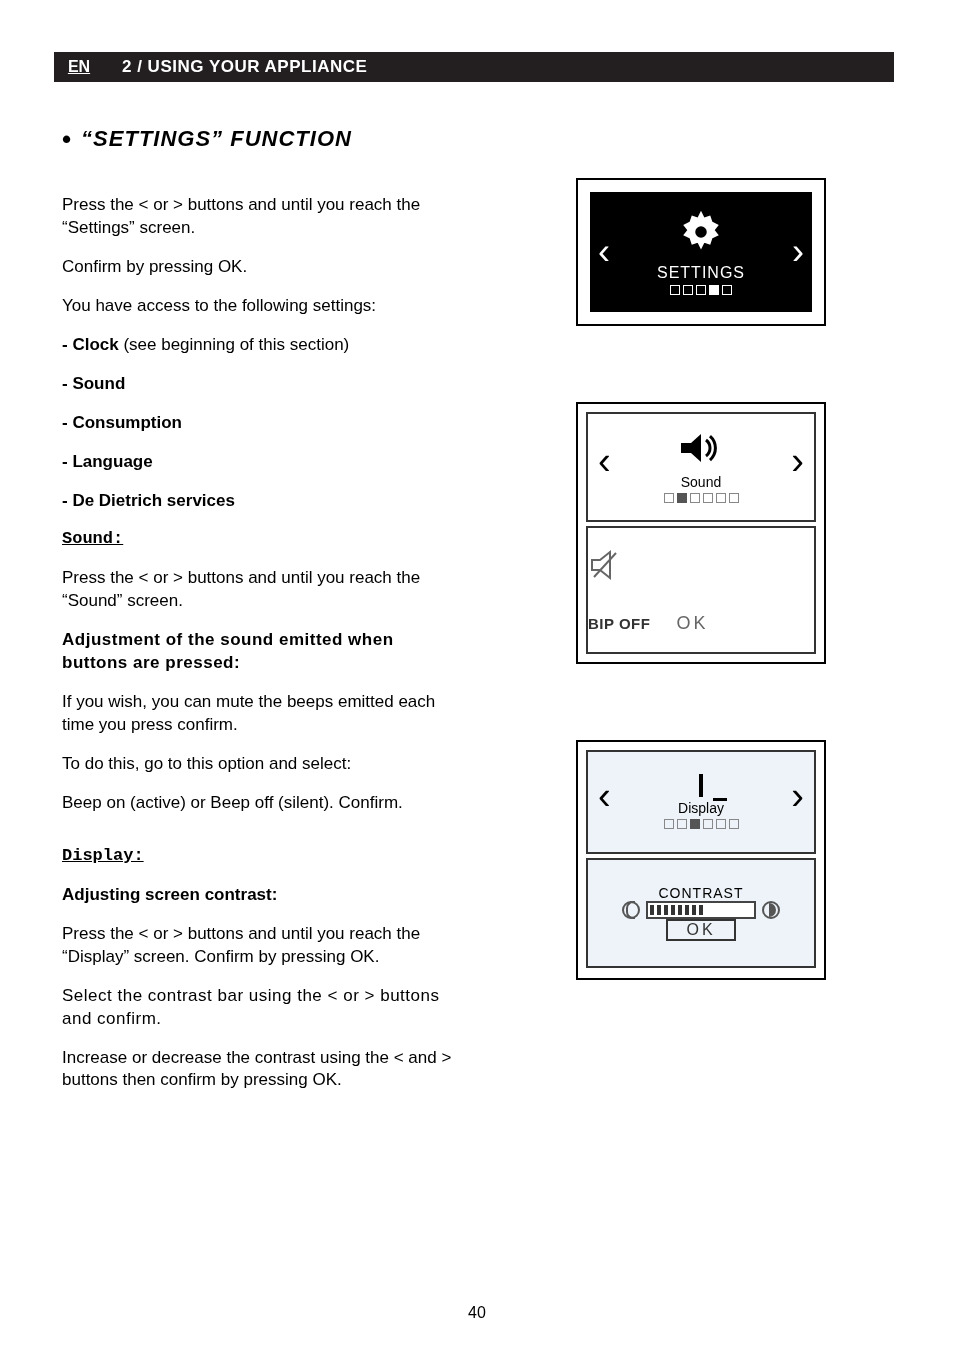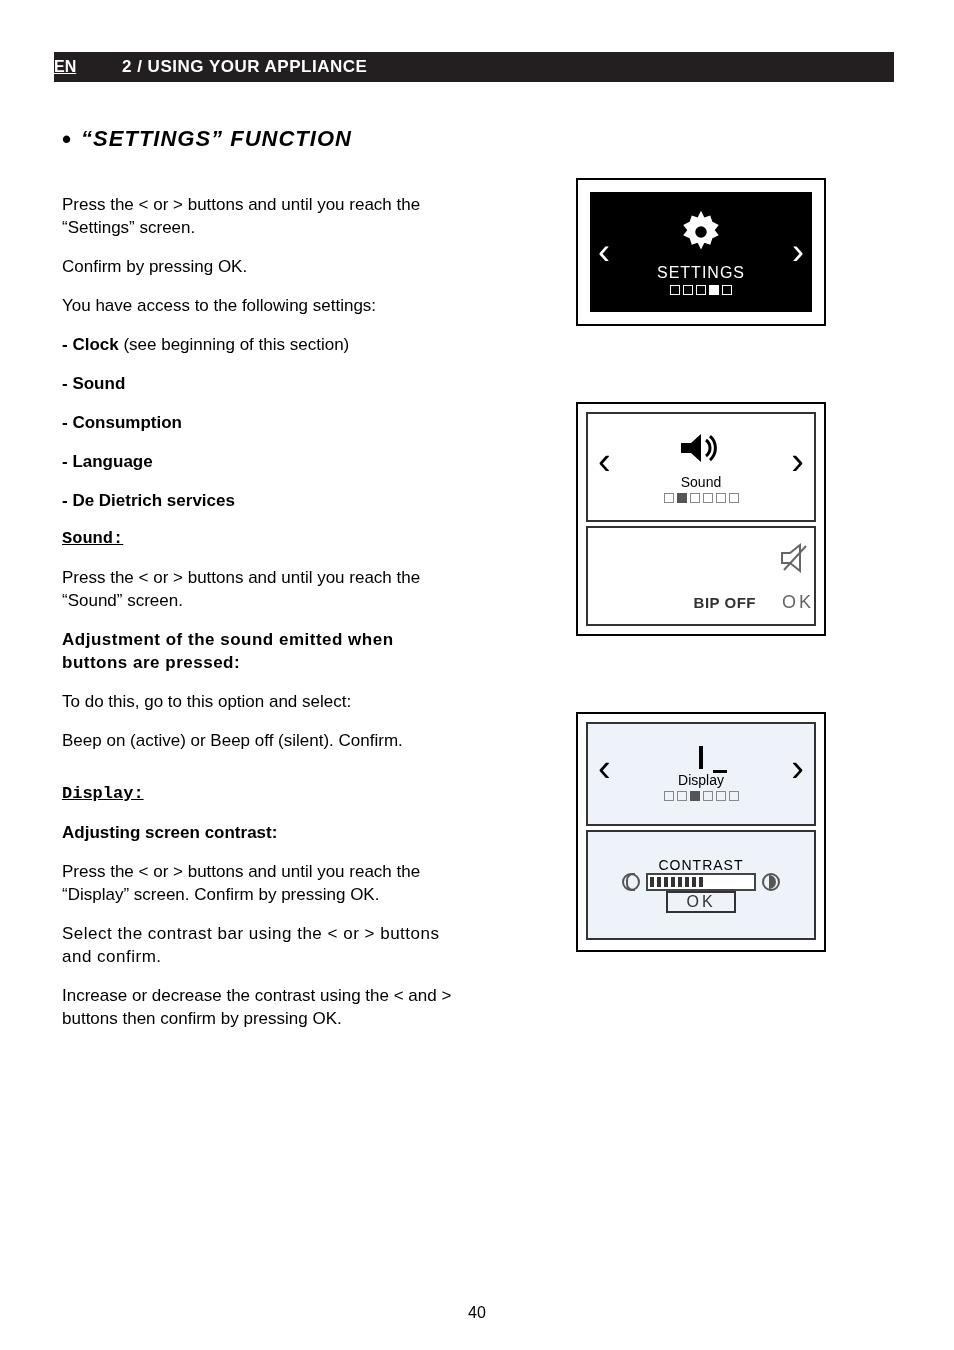--- a/index.html
+++ b/index.html
@@ -24,21 +24,21 @@
       display: flex;
       align-items: center;
     }
     .en-badge {
       width: 50px;
       height: 30px;
       background: #231f20;
       color: #fff;
       font-weight: 700;
       font-size: 16px;
-      text-align: left;
+      text-align: center;
       line-height: 30px;
       margin-right: 12px;
       position: relative;
       left: -6px;
       text-decoration: underline;
     }
     .header-title {
       color: #fff;
       font-weight: 700;
       letter-spacing: 0.5px;
@@ -140,22 +140,22 @@
     .center-light{ display:flex; flex-direction:column; align-items:center; color:#000;}
     .sound-icon svg{ width:44px; height:34px;}
     .small-label{ font-size:14px; margin-top:4px; }
     .boxes-dark { display:flex; gap:3px; margin-top:3px; color:#999;}
     .boxes-dark .box { border:1px solid #888; }
     .boxes-dark .box-filled { background:#555; border-color:#555;}
     .screen-light2 {
       margin: 4px 8px 8px 8px;
       border: 2px solid #333;
       background:#fff;
-      height:100px;
-      display:flex; flex-direction:column; align-items:flex-end; justify-content:space-around;
+      height:128px;
+      display:flex; flex-direction:column; align-items:flex-start; justify-content:space-around;
     }
     .mute-icon svg { width:36px; height:36px; margin-top: 6px;}
     .bip-row { display:flex; gap:26px; align-items:baseline; margin-bottom:6px;}
     .bip-off { font-weight:700; font-size:15px; color:#333; letter-spacing:0.5px;}
     .ok-text { font-size:18px; letter-spacing:3px; color:#666;}
     
     .display-icon { width:38px; height:32px; border:2px solid #000; position:relative; }
     .display-icon::after{ content:""; position:absolute; bottom:-6px; left:12px; width:14px; height:3px; background:#000;}
     .display-icon-fill{ position:absolute; left:2px; top:2px; right:14px; bottom:2px; background:#000;}
     .contrast-box{
@@ -198,20 +198,21 @@
       <p>You have access to the following settings:</p>
       <p class="list-item"><span class="bold">- Clock</span><span> (see beginning of this section)</span></p>
       <p class="list-item bold">- Sound</p>
       <p class="list-item bold">- Consumption</p>
       <p class="list-item bold">- Language</p>
       <p class="list-item bold" style="margin-bottom:16px;">- De Dietrich services</p>
 
       <p class="bold uline">Sound:</p>
       <p style="margin-bottom:2px;">Press the &lt; or &gt; buttons and until you reach the “Sound” screen.</p>
       <p class="bold" style="letter-spacing:0.5px;">Adjustment of the sound emitted when buttons are pressed:</p>
+      <p>If you wish, you can mute the beeps emitted each time you press confirm.</p>
       <p>To do this, go to this option and select:</p>
       <p style="margin-bottom:30px;">Beep on (active) or Beep off (silent). Confirm.</p>
 
       <p class="bold uline">Display:</p>
       <p class="bold">Adjusting screen contrast:</p>
       <p>Press the &lt; or &gt; buttons and until you reach the “Display” screen. Confirm by pressing OK.</p>
       <p style="letter-spacing:0.5px;">Select the contrast bar using the &lt; or &gt; buttons and confirm.</p>
       <p>Increase or decrease the contrast using the &lt; and &gt; buttons then confirm by pressing OK.</p>
     </div>
 

